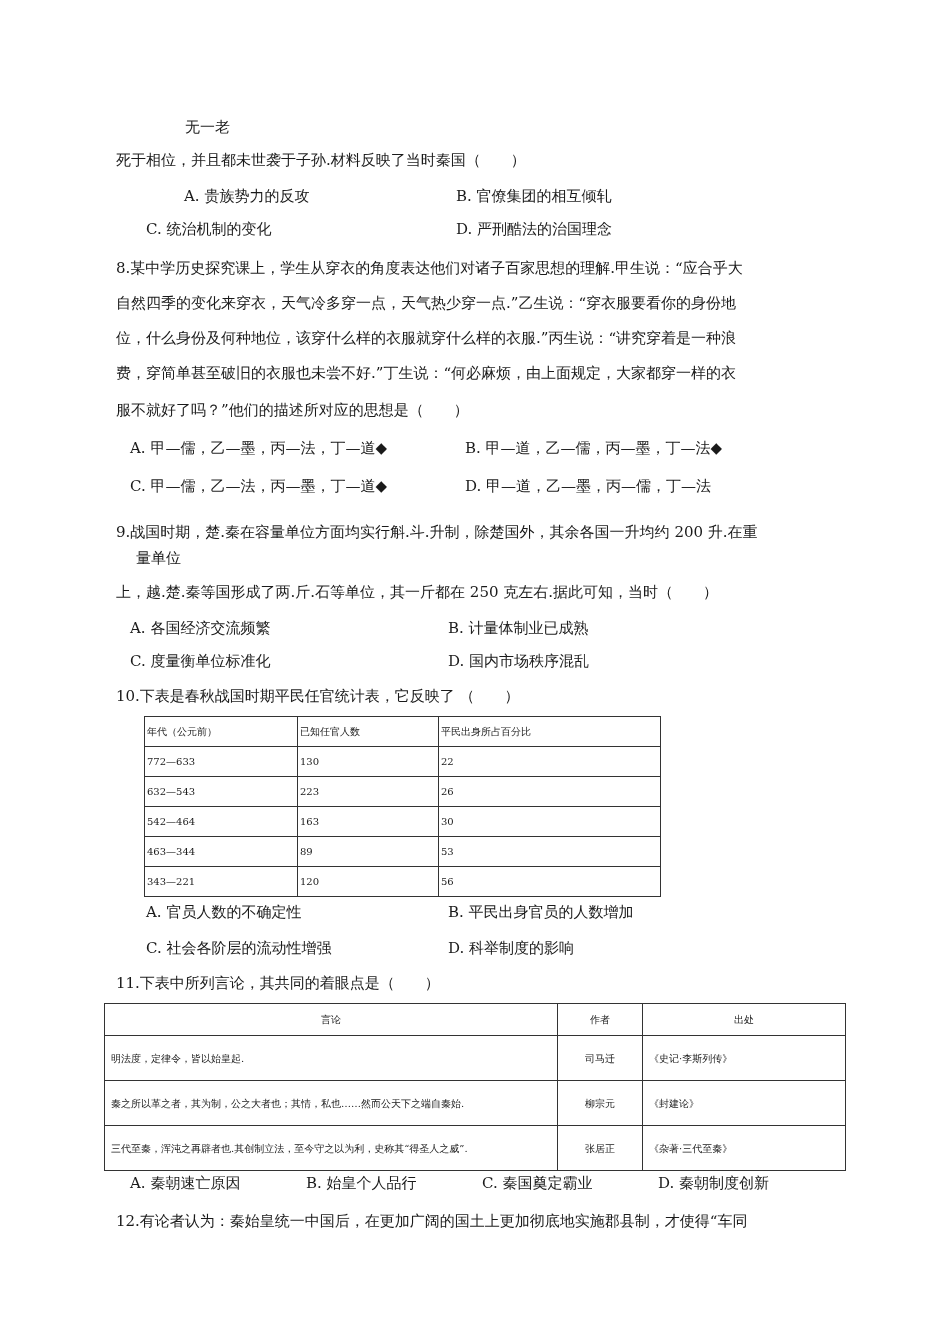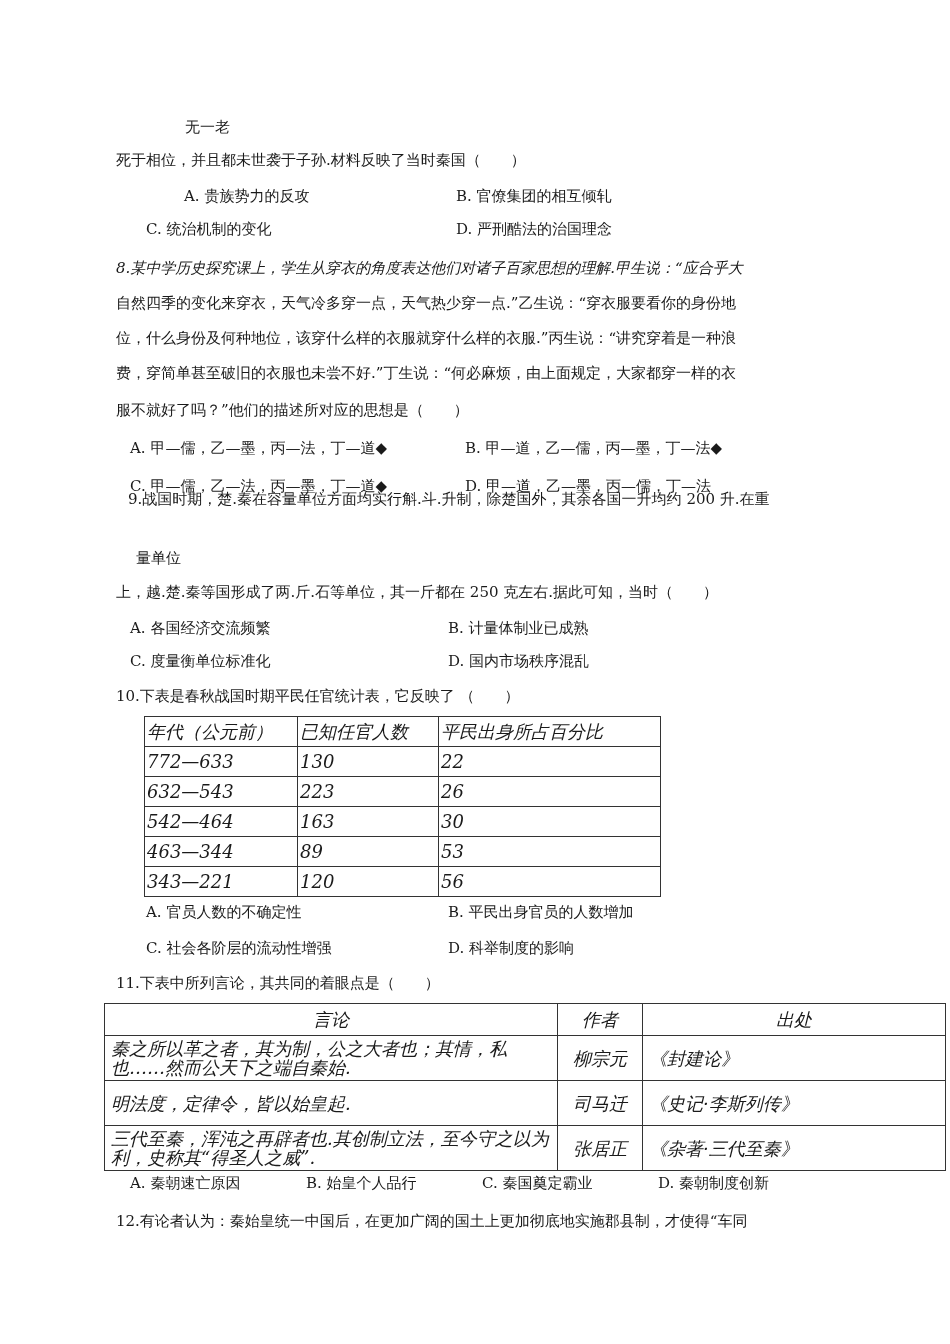--- a/index.html
+++ b/index.html
@@ -1,50 +1,50 @@
 <!DOCTYPE html>
 <html><head>
 <meta charset="utf-8">
 <style>
   html, body { margin: 0; padding: 0; background: #ffffff; }
   body { width: 950px; height: 1344px; position: relative; overflow: hidden;
          font-family: "DejaVu Serif", "Liberation Serif", serif; color: #1a1a1a; font-size: 15px; }
   .line { position: absolute; left: 116px; white-space: nowrap; line-height: 20px; }
   .indent { left: 145px; }
   .opt { position: absolute; white-space: nowrap; line-height: 20px; }
-  table { border-collapse: collapse; position: absolute; font-size: 18px; font-style: italic; }
+  table { border-collapse: collapse; position: absolute; font-size: 10px; }
   table.t10 { left: 144px; top: 716px; width: 517px; }
   table.t10 td { border: 1px solid #333; height: 29px; padding: 0 2px; vertical-align: middle; }
-  table.t11 { left: 104px; top: 1003px; width: 842px; }
+  table.t11 { left: 104px; top: 1003px; width: 742px; }
   table.t11 td { border: 1px solid #333; padding: 2px 6px; vertical-align: middle; line-height: 19px; }
   table.t11 tr.h td { height: 27px; text-align: center; }
   table.t11 tr.r td { height: 40px; }
   .c { text-align: center; }
 </style>
 </head>
 <body>
 
 <div class="line indent" style="top:117px;margin-left:40px;">无一老</div>
 <div class="line" style="top:150px;">死于相位，并且都未世袭于子孙.材料反映了当时秦国（　　）</div>
 <div class="opt" style="left:146px; top:186px;margin-left:38px;"><span>A.</span> <span>贵族势力的反攻</span></div>
 <div class="opt" style="left:456px; top:186px;"><span>B.</span> <span>官僚集团的相互倾轧</span></div>
 <div class="opt" style="left:146px; top:219px;"><span>C.</span> <span>统治机制的变化</span></div>
 <div class="opt" style="left:456px; top:219px;"><span>D.</span> <span>严刑酷法的治国理念</span></div>
 
-<div class="line" style="top:258px;font-style:italic;">8.某中学历史探究课上，学生从穿衣的角度表达他们对诸子百家思想的理解.甲生说：“应合乎大</div>
+<div class="line" style="top:258px;">8.某中学历史探究课上，学生从穿衣的角度表达他们对诸子百家思想的理解.甲生说：“应合乎大</div>
 <div class="line" style="top:293px;">自然四季的变化来穿衣，天气冷多穿一点，天气热少穿一点.”乙生说：“穿衣服要看你的身份地</div>
 <div class="line" style="top:328px;">位，什么身份及何种地位，该穿什么样的衣服就穿什么样的衣服.”丙生说：“讲究穿着是一种浪</div>
 <div class="line" style="top:363px;">费，穿简单甚至破旧的衣服也未尝不好.”丁生说：“何必麻烦，由上面规定，大家都穿一样的衣</div>
 <div class="line" style="top:400px;">服不就好了吗？”他们的描述所对应的思想是（　　）</div>
 <div class="opt" style="left:130px; top:438px;"><span>A.</span> <span>甲—儒，乙—墨，丙—法，丁—道◆</span></div>
 <div class="opt" style="left:465px; top:438px;"><span>B.</span> <span>甲—道，乙—儒，丙—墨，丁—法◆</span></div>
 <div class="opt" style="left:130px; top:476px;"><span>C.</span> <span>甲—儒，乙—法，丙—墨，丁—道◆</span></div>
 <div class="opt" style="left:465px; top:476px;"><span>D.</span> <span>甲—道，乙—墨，丙—儒，丁—法</span></div>
 
-<div class="line" style="top:489px;margin-left:12px;">9.战国时期，楚.秦在容量单位方面均实行斛.斗.升制，除楚国外，其余各国一升均约 200 升.在重</div>
+<div class="line" style="top:522px;">9.战国时期，楚.秦在容量单位方面均实行斛.斗.升制，除楚国外，其余各国一升均约 200 升.在重</div>
 <div class="line" style="top:548px; left:136px;">量单位</div>
 <div class="line" style="top:582px;">上，越.楚.秦等国形成了两.斤.石等单位，其一斤都在 250 克左右.据此可知，当时（　　）</div>
 <div class="opt" style="left:130px; top:618px;"><span>A.</span> <span>各国经济交流频繁</span></div>
 <div class="opt" style="left:448px; top:618px;"><span>B.</span> <span>计量体制业已成熟</span></div>
 <div class="opt" style="left:130px; top:651px;"><span>C.</span> <span>度量衡单位标准化</span></div>
 <div class="opt" style="left:448px; top:651px;text-align:center;"><span>D.</span> <span>国内市场秩序混乱</span></div>
 
 <div class="line" style="top:686px;">10.下表是春秋战国时期平民任官统计表，它反映了 （　　）</div>
 <table class="t10">
   <tbody>
@@ -87,28 +87,28 @@
 
 <div class="line" style="top:973px;">11.下表中所列言论，其共同的着眼点是（　　）</div>
 <table class="t11">
   <tbody>
       <tr class="h">
     <td style="width:440px;">言论</td>
     <td style="width:72px;">作者</td>
     <td>出处</td>
   </tr>
   <tr class="r">
+    <td>明法度，定律令，皆以始皇起.</td>
+    <td class="c">司马迁</td>
+    <td>《史记·李斯列传》</td>
+  </tr>
+  <tr class="r">
     <td>秦之所以革之者，其为制，公之大者也；其情，私也……然而公天下之端自秦始.</td>
     <td class="c">柳宗元</td>
     <td>《封建论》</td>
-  </tr>
-  <tr class="r">
-    <td>明法度，定律令，皆以始皇起.</td>
-    <td class="c">司马迁</td>
-    <td>《史记·李斯列传》</td>
   </tr>
   <tr class="r">
     <td>三代至秦，浑沌之再辟者也.其创制立法，至今守之以为利，史称其“得圣人之威”.</td>
     <td class="c">张居正</td>
     <td>《杂著·三代至秦》</td>
   </tr>
 </tbody>
   </table>
 <div class="opt" style="left:130px; top:1173px;"><span>A.</span> <span>秦朝速亡原因</span></div>
 <div class="opt" style="left:306px; top:1173px;"><span>B.</span> <span>始皇个人品行</span></div>

